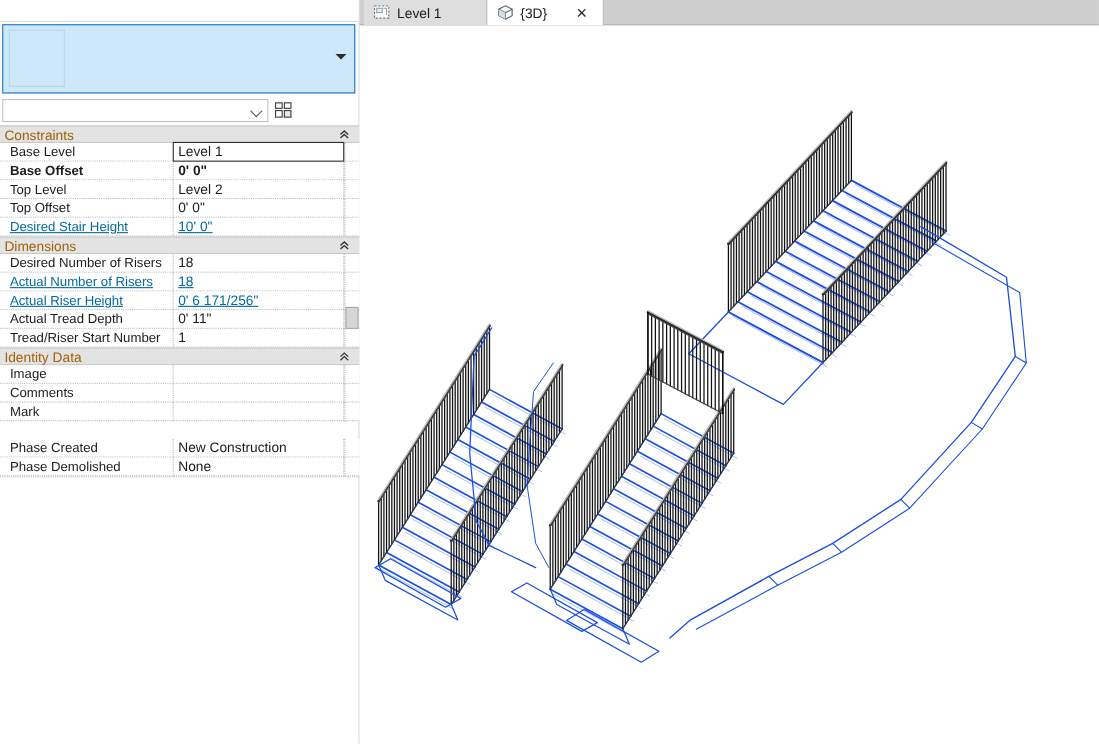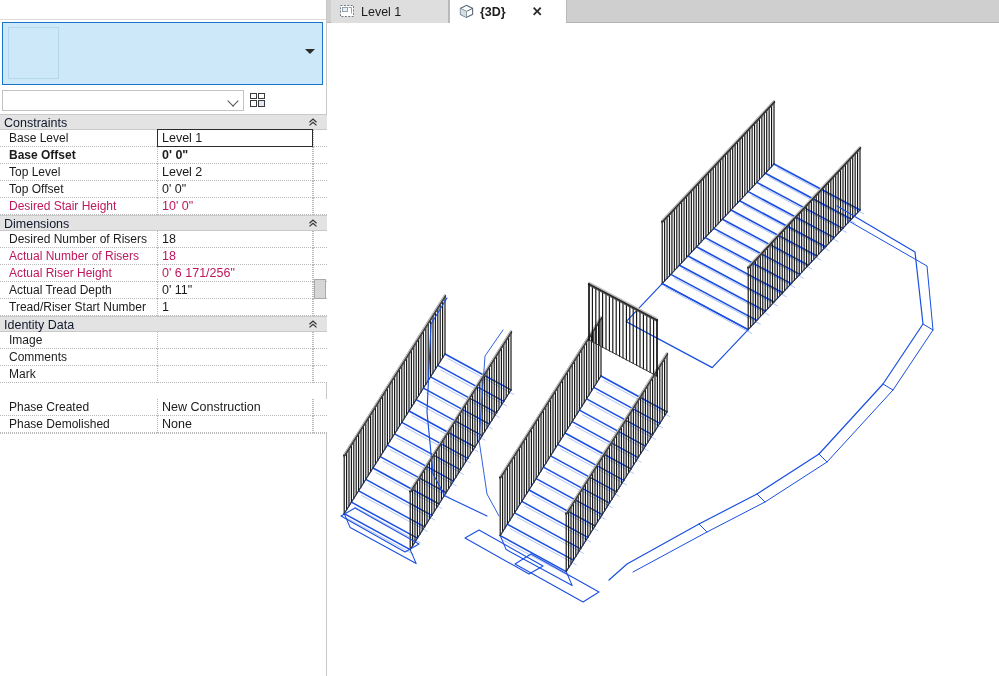--- a/index.html
+++ b/index.html
@@ -154,21 +154,21 @@
     background: #e3e3e3;
     border-top: 1px solid #c9c9c9;
     border-bottom: 1px solid #c9c9c9;
     box-sizing: border-box;
   }
   .prop-group .gname {
     position: absolute;
     left: 4px; top: 1px;
     font-size: 12.5px;
     font-weight: normal;
-    color: #0f172a;
+    color: #a16207;
   }
   .prop-group .gcollapse {
     position: absolute;
     right: 8px; top: 1px;
     width: 12px; height: 12px;
     cursor: pointer;
   }
   .prop-group .gcollapse svg { display:block; }
 
   .prop-row {
@@ -179,21 +179,21 @@
     background: #ffffff;
   }
   .prop-row .pname {
     position: absolute;
     left: 9px; top: 1px;
     font-size: 12px;
     color: #1b1b1b;
     white-space: nowrap;
   }
   .prop-row.readonly .pname,
-  .prop-row.readonly .pval { color: #be185d; }
+  .prop-row.readonly .pval { color: #0369a1; text-decoration: underline; }
 
   .prop-row .pval-cell {
     position: absolute;
     left: 157px; top: 0;
     right: 14px;
     height: 17px;
     border-left: 1px dotted #b9b9b9;
     border-right: 1px dotted #b9b9b9;
     box-sizing: border-box;
     cursor: text;
@@ -470,21 +470,21 @@
 
   <div id="tabbar">
       <div class="tab inactive" style="left: 4px; width: 118px;">
         <span class="tabicon"><svg width="17" height="15" viewBox="0 0 17 15">
             <rect x="1.5" y="1.5" width="13" height="11" fill="#fff" stroke="#6b7a86" stroke-width="1" stroke-dasharray="2 1.4"></rect>
             <rect x="3.5" y="3.5" width="5" height="4" fill="#e8eef3" stroke="#8a97a2" stroke-width="0.9"></rect>
             <path d="M9.5 3.5 H12.5 V9.5" stroke="#8a97a2" stroke-width="0.9" fill="none"></path>
           </svg></span>
         <span class="tablabel">Level 1</span>
       </div>
-      <div class="tab active" style="left: 122px; width: 118px; font-weight: bold;">
+      <div class="tab active" style="left: 115px; width: 107px;">
         <span class="tabicon"><svg width="17" height="15" viewBox="0 0 17 15">
             <path d="M8.5 1.3 L14.6 4.4 L14.6 10.3 L8.5 13.4 L2.4 10.3 L2.4 4.4 Z" fill="#ffffff" stroke="#5c6b77" stroke-width="1.1"></path>
             <path d="M2.4 4.4 L8.5 7.4 L14.6 4.4" stroke="#5c6b77" stroke-width="1" fill="none"></path>
             <path d="M8.5 7.4 L8.5 13.4" stroke="#5c6b77" stroke-width="1" fill="none"></path>
             <path d="M2.4 4.4 L8.5 7.4 L8.5 13.4 L2.4 10.3 Z" fill="#cdd8e0" opacity="0.85"></path>
           </svg></span>
         <span class="tablabel">{3D}</span>
         <span class="tabclose">✕</span>
       </div>
     </div>

